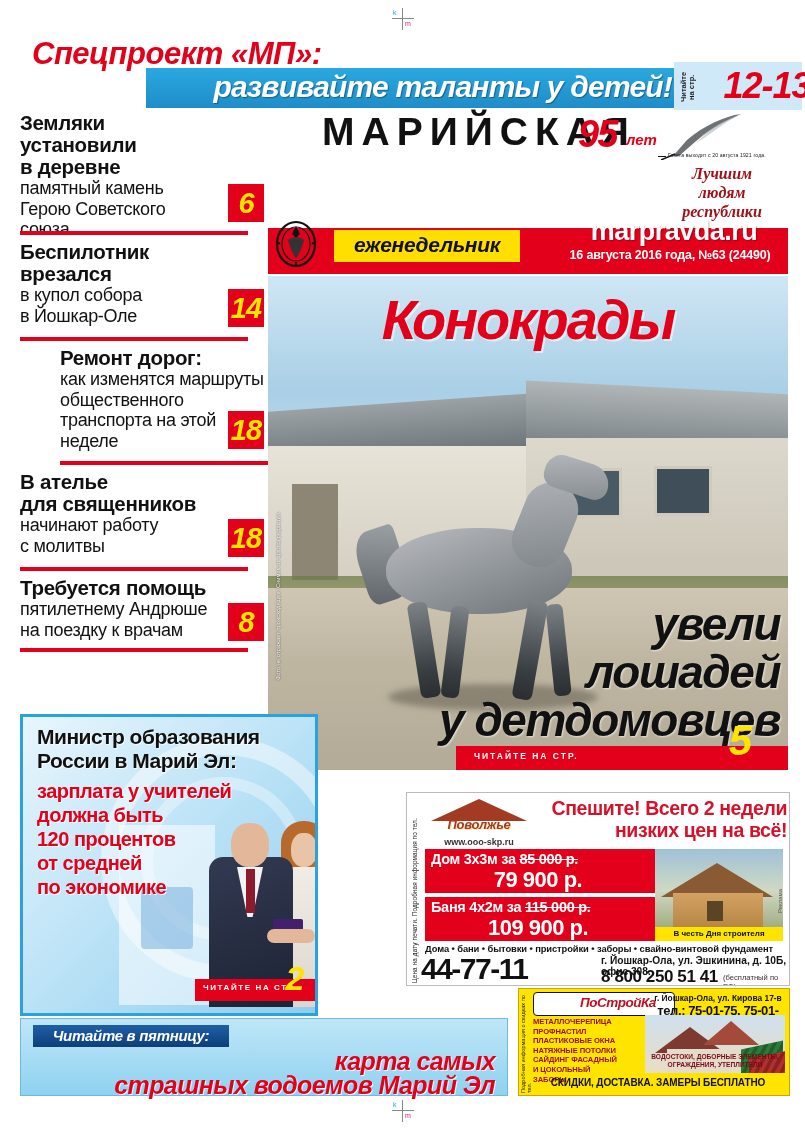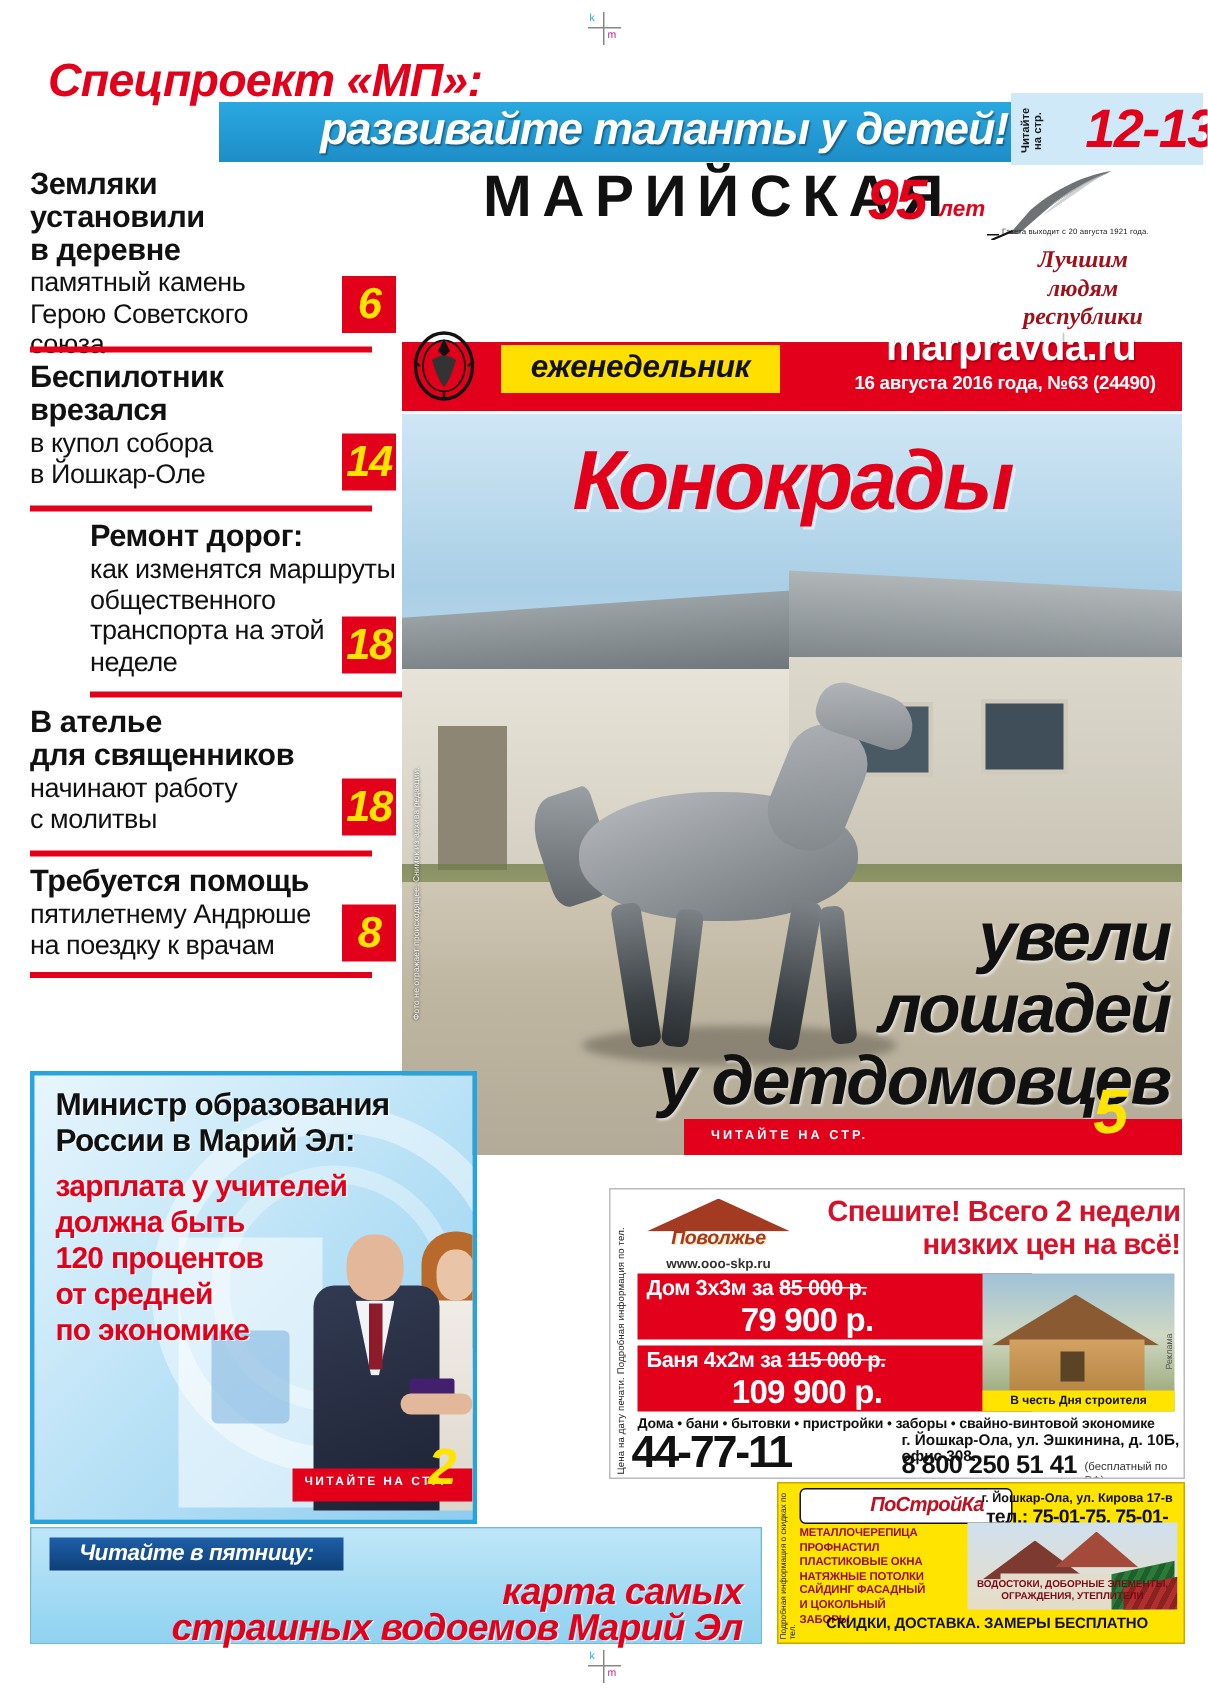--- a/index.html
+++ b/index.html
@@ -429,21 +429,21 @@
     </div>
 
     <div class="ad-photo">
       <div class="ad-house-roof"></div>
       <div class="ad-house-wall"></div>
       <div class="ad-house-win"></div>
     </div>
     <div class="ad-caption">В честь Дня строителя</div>
     <div class="ad-rekl">Реклама</div>
 
-    <div class="ad-list">Дома • бани • бытовки • пристройки • заборы • свайно-винтовой экономике</div>
+    <div class="ad-list">Дома • бани • бытовки • пристройки • заборы • свайно-винтовой фундамент</div>
     <div class="ad-tel">44-77-11</div>
     <div class="ad-addr">г. Йошкар-Ола, ул. Эшкинина, д. 10Б, офис 308.</div>
     <div class="ad-tel2">8 800 250 51 41</div>
     <div class="ad-free">(бесплатный по РФ)</div>
   </div>
 
   <div class="pbox">
     <div class="p-side">Подробная информация о скидках по тел.</div>
     <div class="p-logo">
       <span>ПоСтройКа</span>

